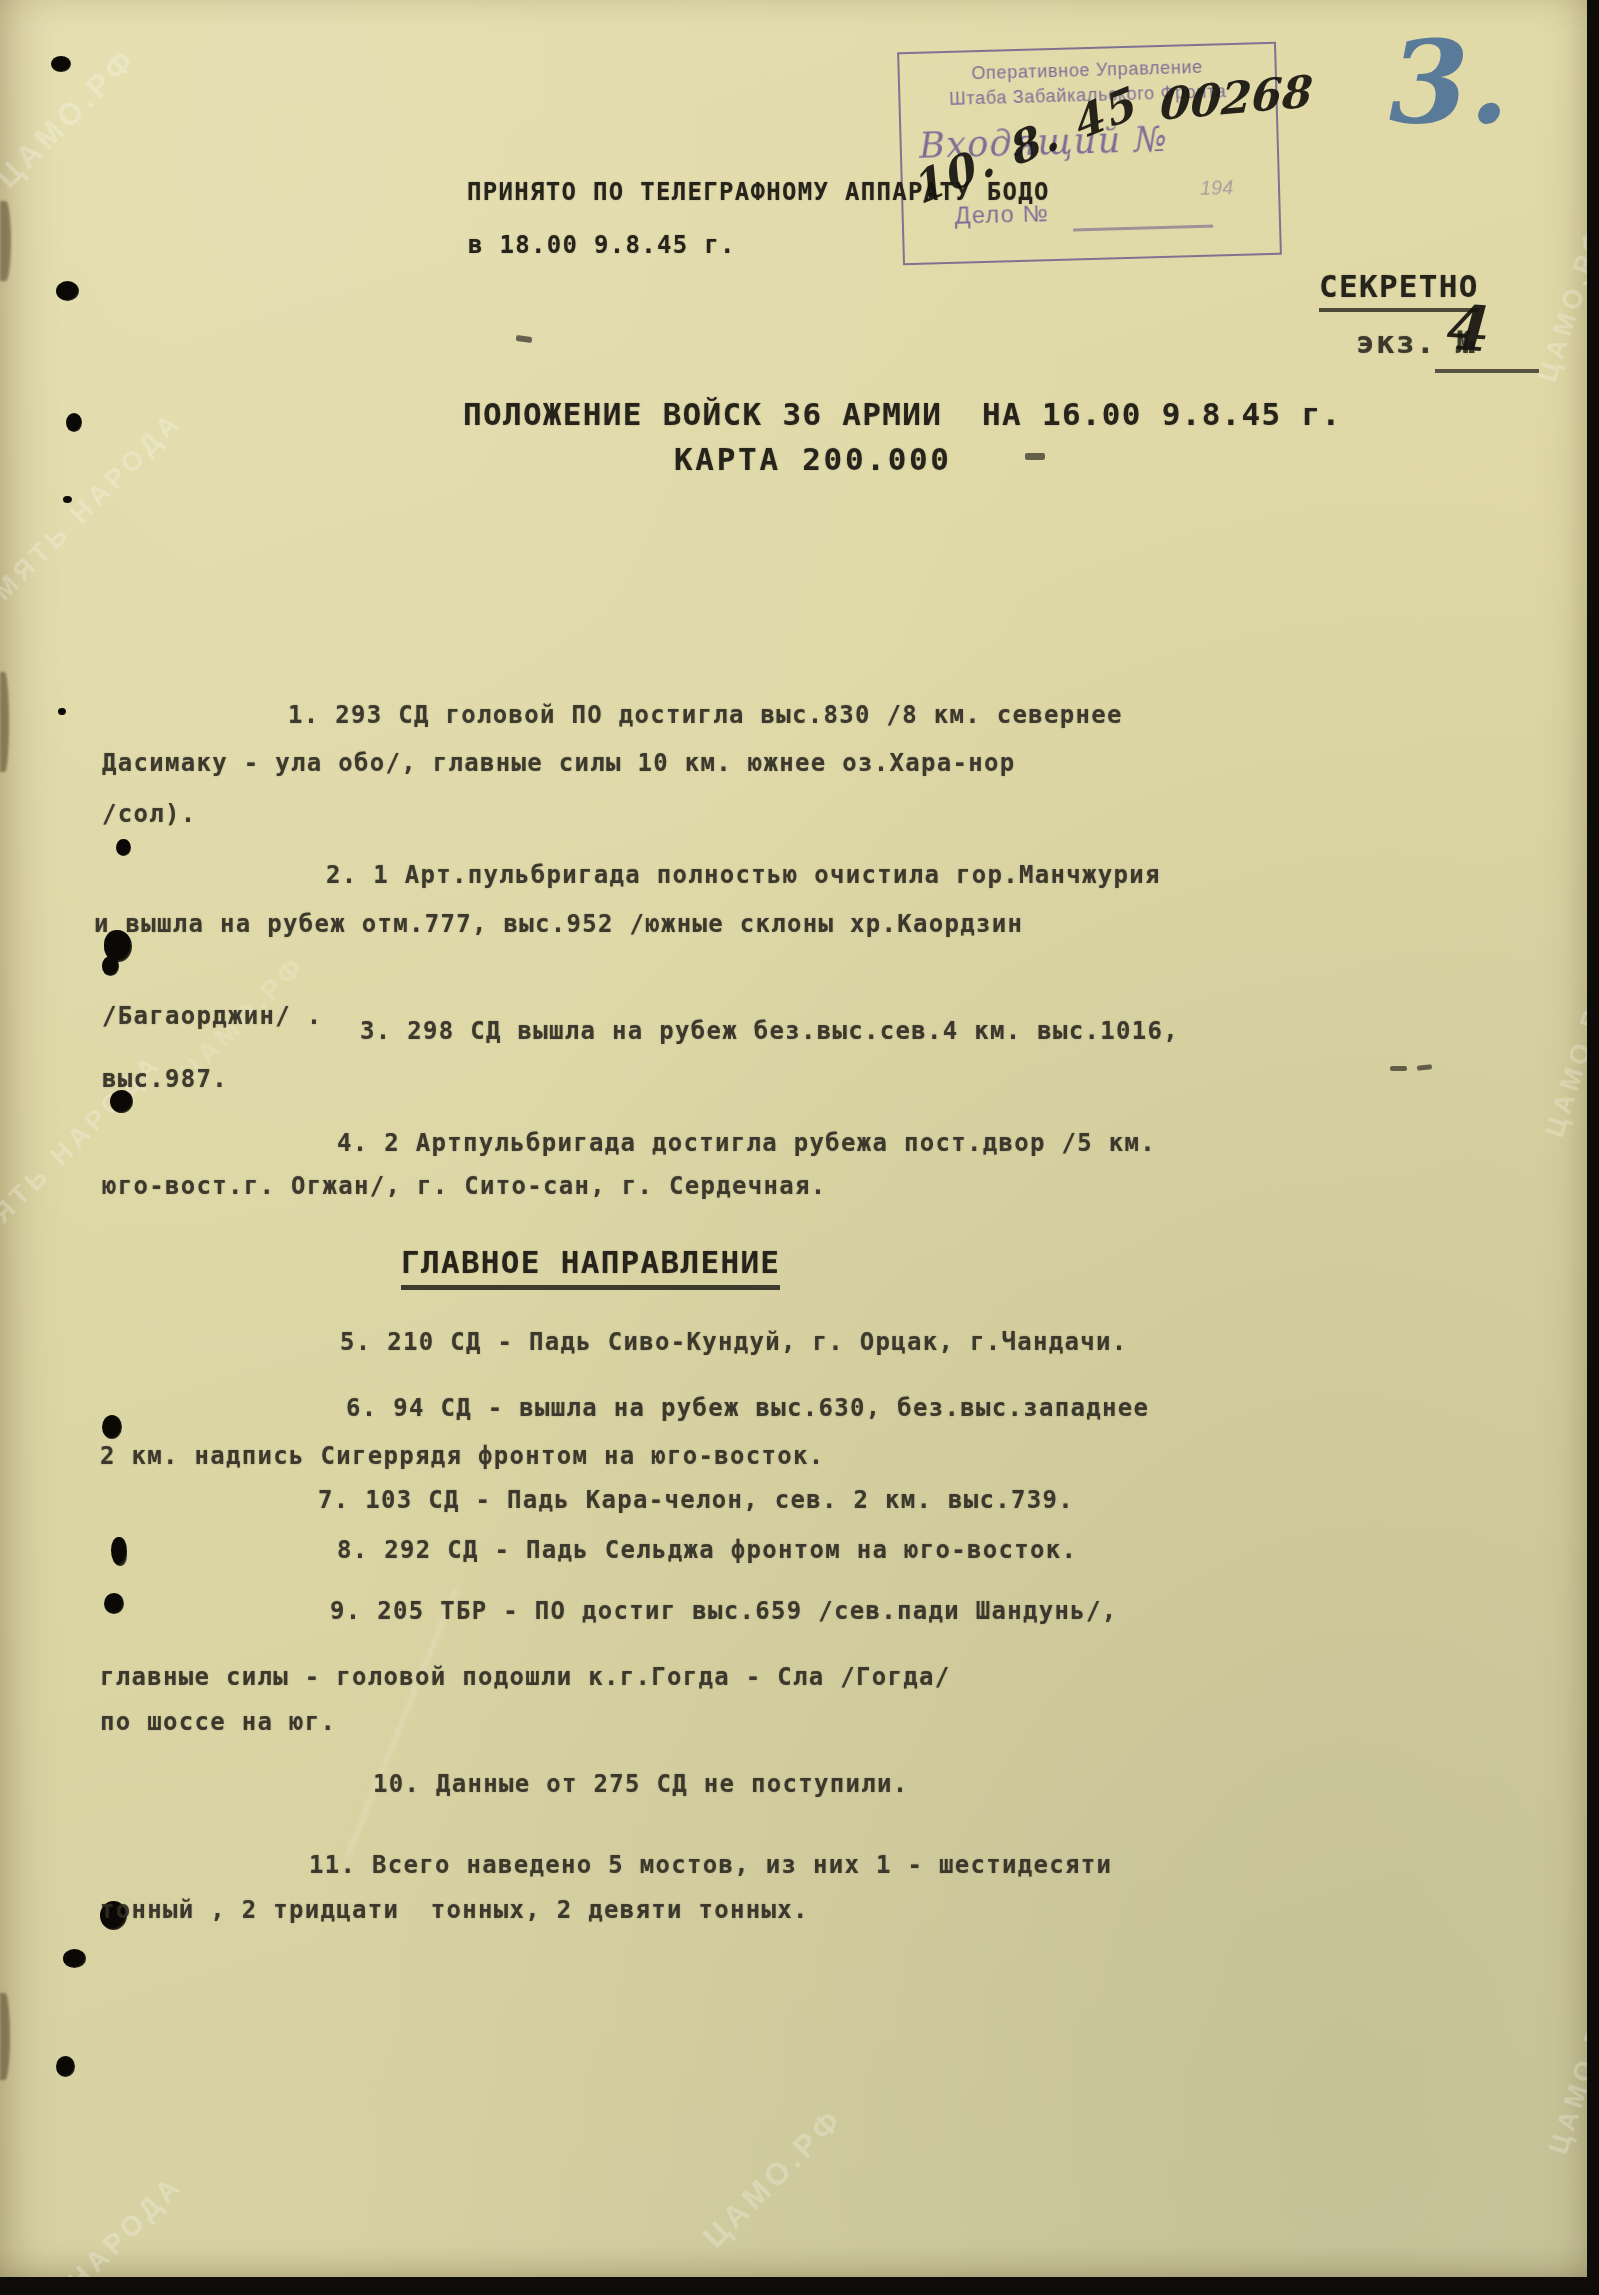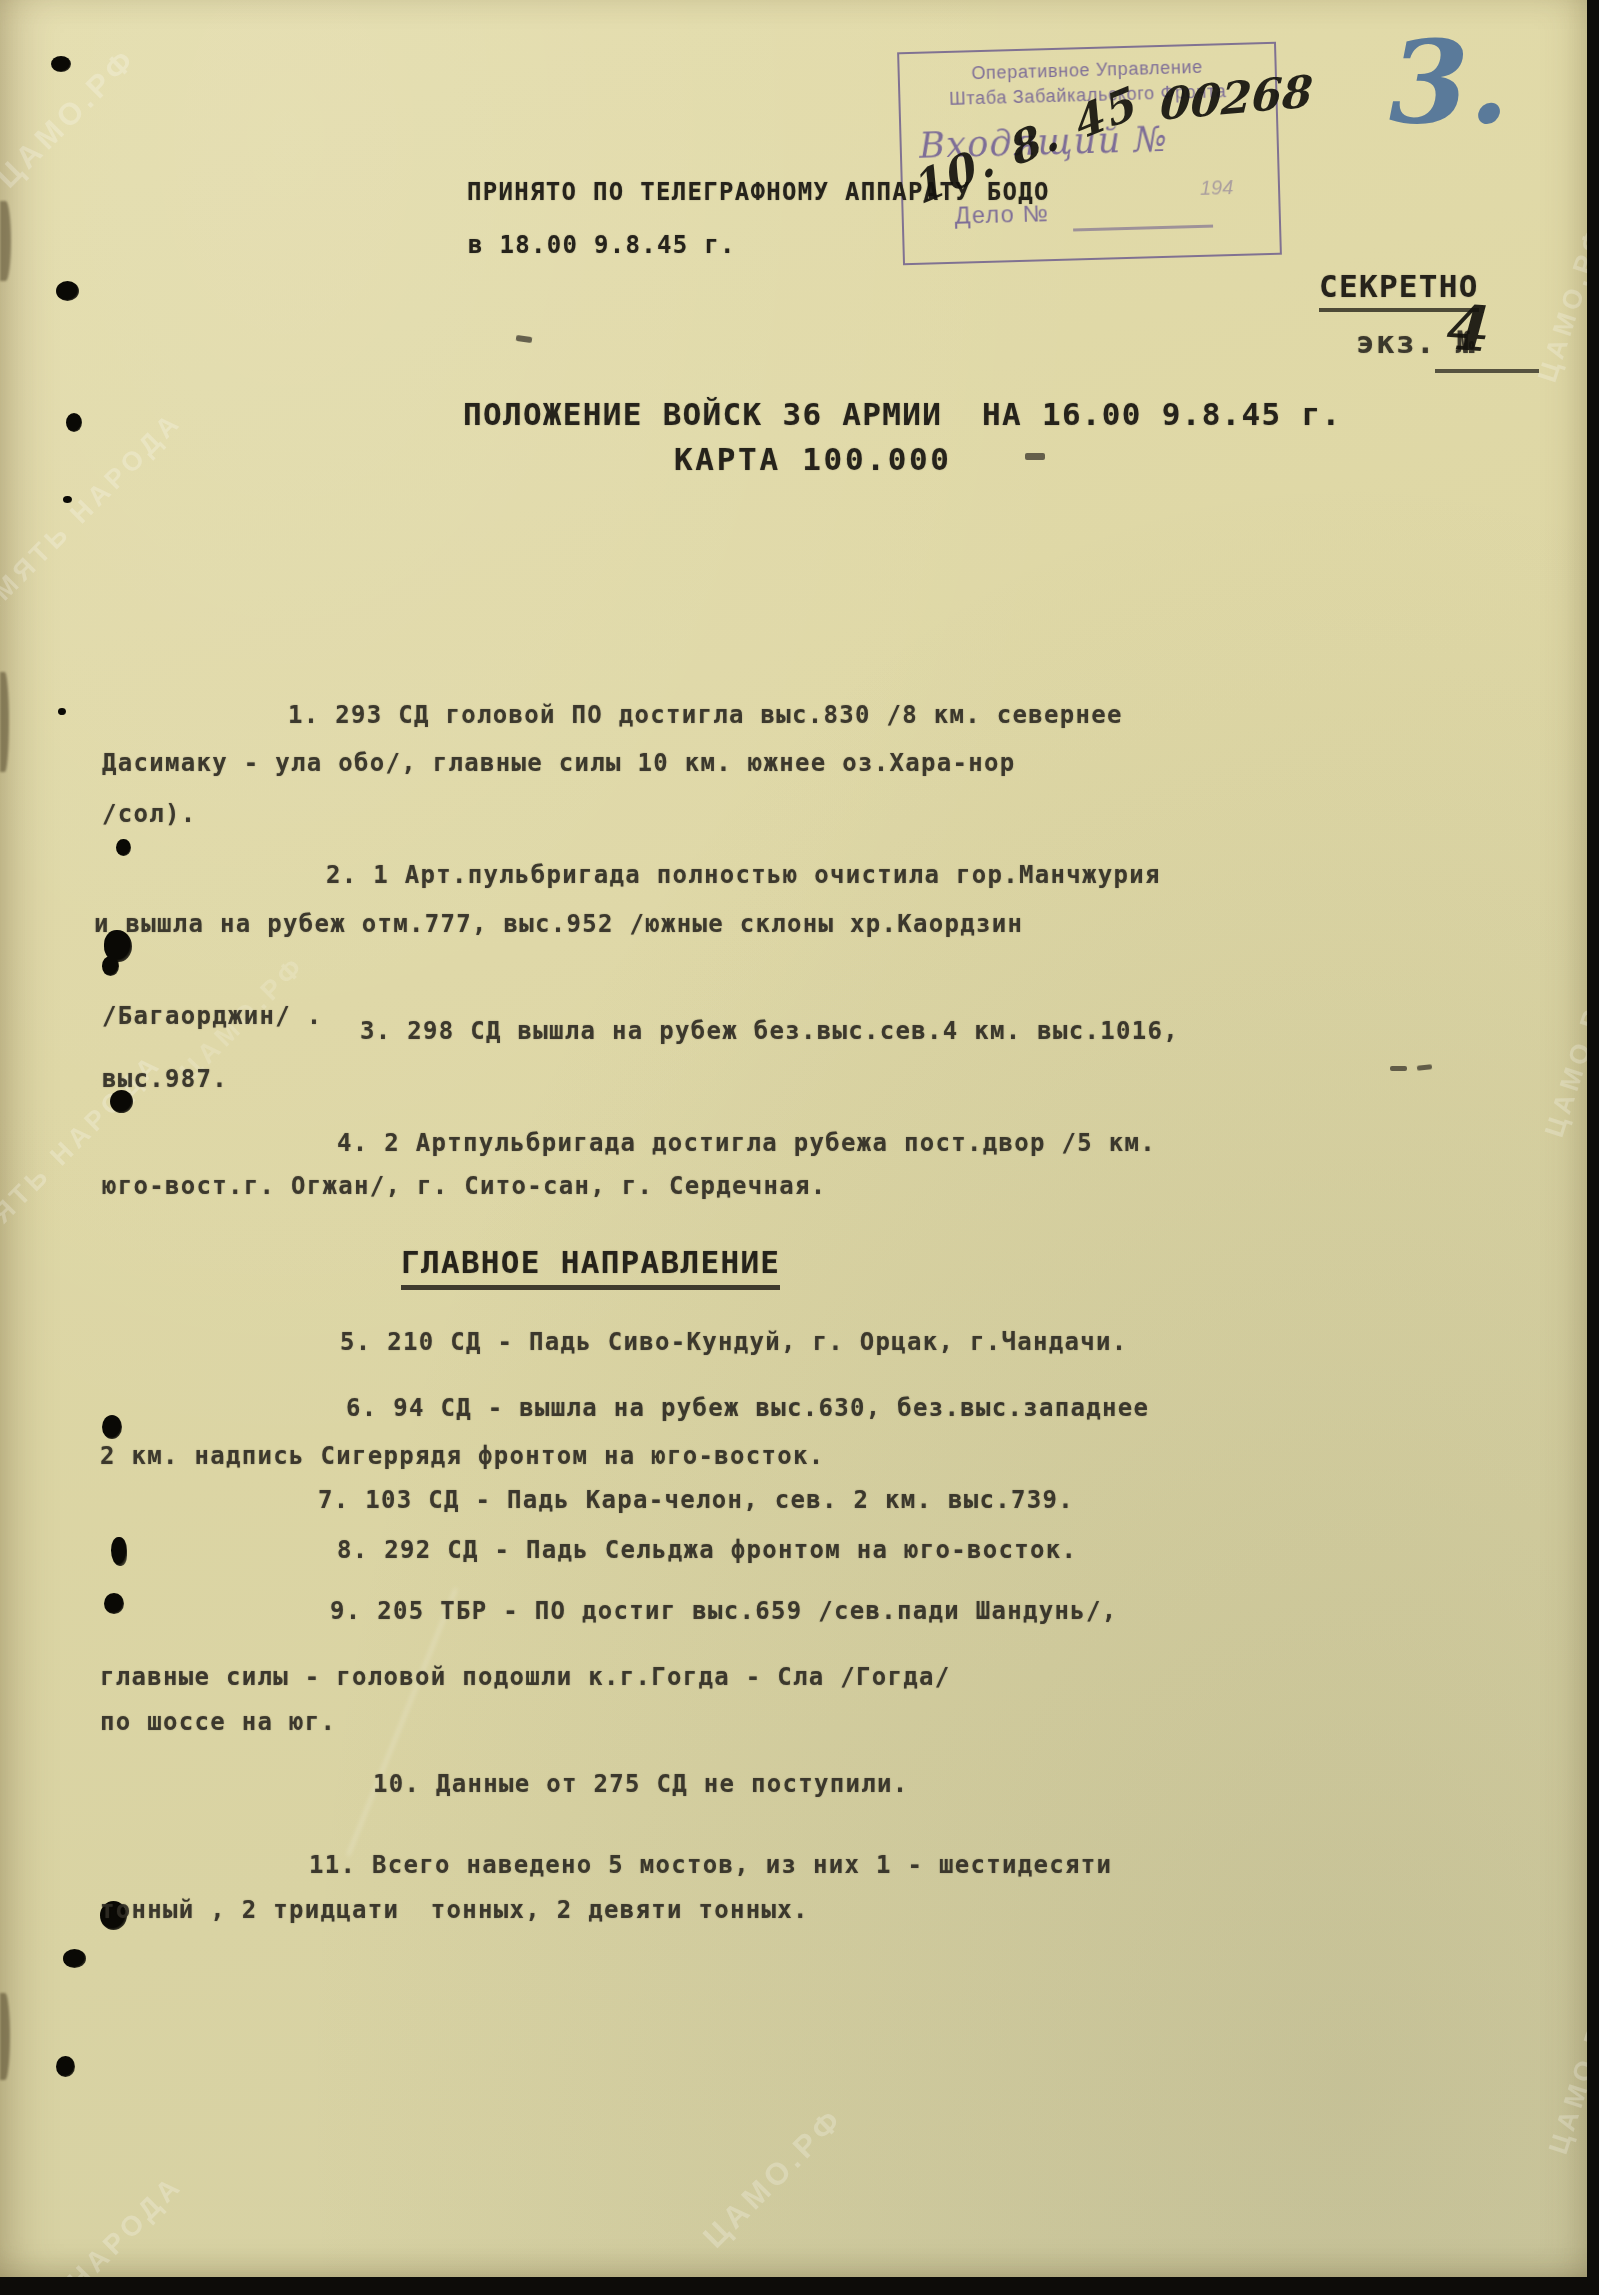--- a/index.html
+++ b/index.html
@@ -161,21 +161,21 @@
   <div class="pgnum">3.</div>
 
   <div class="typed hd t-recv1">ПРИНЯТО ПО ТЕЛЕГРАФНОМУ АППАРАТУ БОДО</div>
   <div class="typed hd t-recv2">в 18.00 9.8.45 г.</div>
   <div class="typed hd secret">СЕКРЕТНО</div>
   <div class="typed ekz">экз. №</div>
   <div class="hw hw-copy">4</div>
   <i class="ekz-line"></i>
 
   <div class="typed hd title1">ПОЛОЖЕНИЕ ВОЙСК 36 АРМИИ  НА 16.00 9.8.45 г.</div>
-  <div class="typed hd title2">КАРТА 100.000</div>
+  <div class="typed hd title2">КАРТА 200.000</div>
 
   <div class="typed p1l1">1. 293 СД головой ПО достигла выс.830 /8 км. севернее</div>
   <div class="typed p1l2">Дасимаку - ула обо/, главные силы 10 км. южнее оз.Хара-нор</div>
   <div class="typed p1l3">/сол).</div>
   <div class="typed p2l1">2. 1 Арт.пульбригада полностью очистила гор.Манчжурия</div>
   <div class="typed p2l2">и вышла на рубеж отм.777, выс.952 /южные склоны хр.Каордзин</div>
   <div class="typed p2l3">/Багаорджин/ .</div>
   <div class="typed p3l1">3. 298 СД вышла на рубеж без.выс.сев.4 км. выс.1016,</div>
   <div class="typed p3l2">выс.987.</div>
   <div class="typed p4l1">4. 2 Артпульбригада достигла рубежа пост.двор /5 км.</div>

